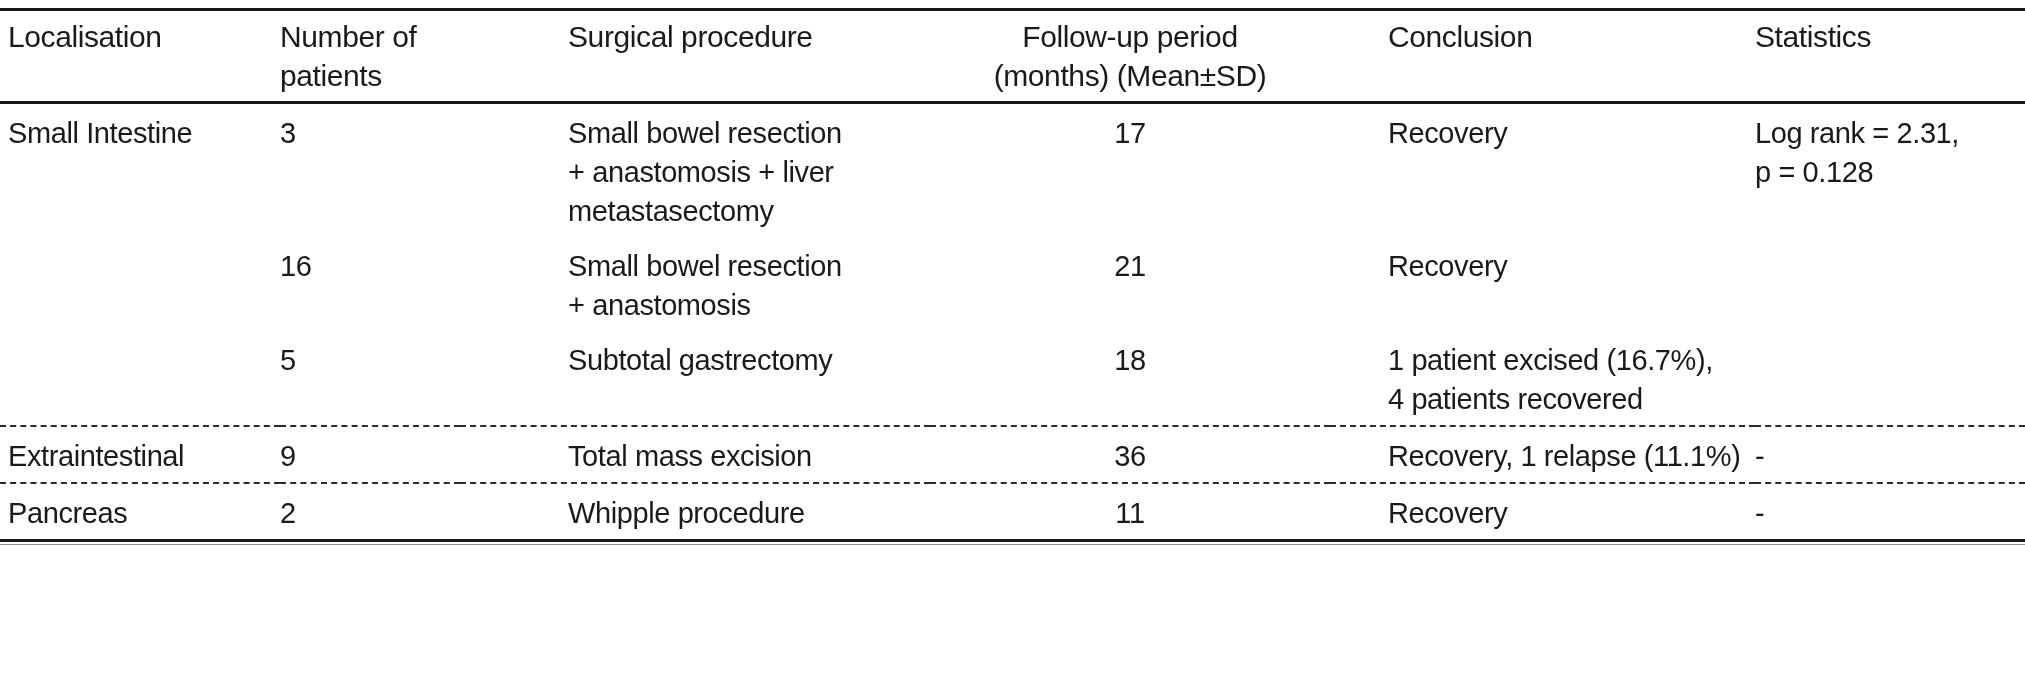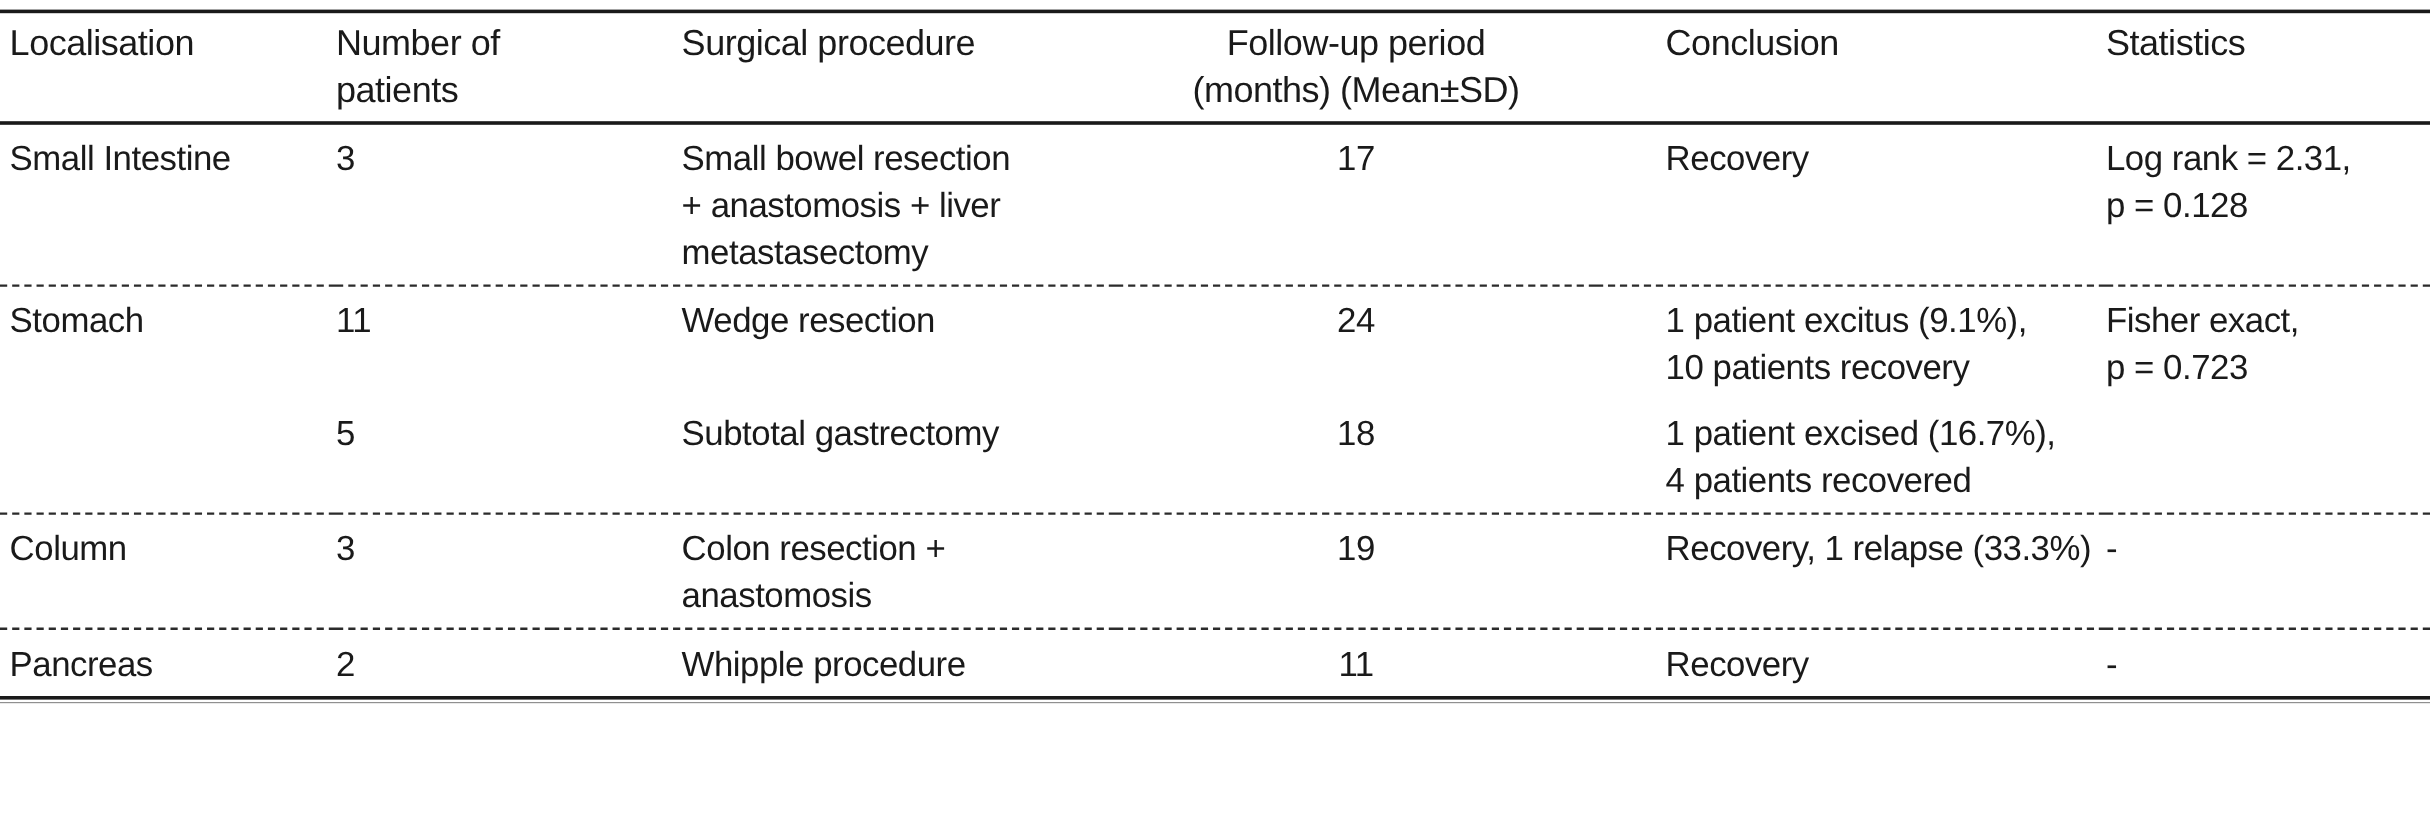--- a/index.html
+++ b/index.html
@@ -91,46 +91,44 @@
         <td class="c-loc">Small Intestine</td>
         <td class="c-num">3</td>
         <td class="c-proc">Small bowel resection
 + anastomosis + liver
 metastasectomy</td>
         <td class="c-fup">17</td>
         <td class="c-conc">Recovery</td>
         <td class="c-stat">Log rank = 2.31,
 p = 0.128</td>
       </tr>
-      <tr class="group-start">
-        <td class="c-loc">Stomach</td>
-        <td class="c-num">11</td>
-        <td class="c-proc">Wedge resection</td>
-        <td class="c-fup">24</td>
-        <td class="c-conc">1 patient excitus (9.1%),
-10 patients recovery</td>
-        <td class="c-stat">Fisher exact,
-p = 0.723</td>
+      <tr>
+        <td class="c-loc"></td>
+        <td class="c-num">16</td>
+        <td class="c-proc">Small bowel resection
++ anastomosis</td>
+        <td class="c-fup">21</td>
+        <td class="c-conc">Recovery</td>
+        <td class="c-stat"></td>
       </tr>
       <tr>
         <td class="c-loc"></td>
         <td class="c-num">5</td>
         <td class="c-proc">Subtotal gastrectomy</td>
         <td class="c-fup">18</td>
         <td class="c-conc">1 patient excised (16.7%),
 4 patients recovered</td>
         <td class="c-stat"></td>
       </tr>
       <tr class="group-start">
-        <td class="c-loc">Column</td>
-        <td class="c-num">3</td>
-        <td class="c-proc">Colon resection +
-anastomosis</td>
-        <td class="c-fup">19</td>
-        <td class="c-conc">Recovery, 1 relapse (33.3%)</td>
+        <td class="c-loc">Extraintestinal</td>
+        <td class="c-num">9</td>
+        <td class="c-proc">Total mass excision</td>
+        <td class="c-fup">36</td>
+        <td class="c-conc">Recovery, 1 relapse (11.1%)</td>
         <td class="c-stat">-</td>
       </tr>
       <tr class="group-start">
         <td class="c-loc">Pancreas</td>
         <td class="c-num">2</td>
         <td class="c-proc">Whipple procedure</td>
         <td class="c-fup">11</td>
         <td class="c-conc">Recovery</td>
         <td class="c-stat">-</td>
       </tr>

